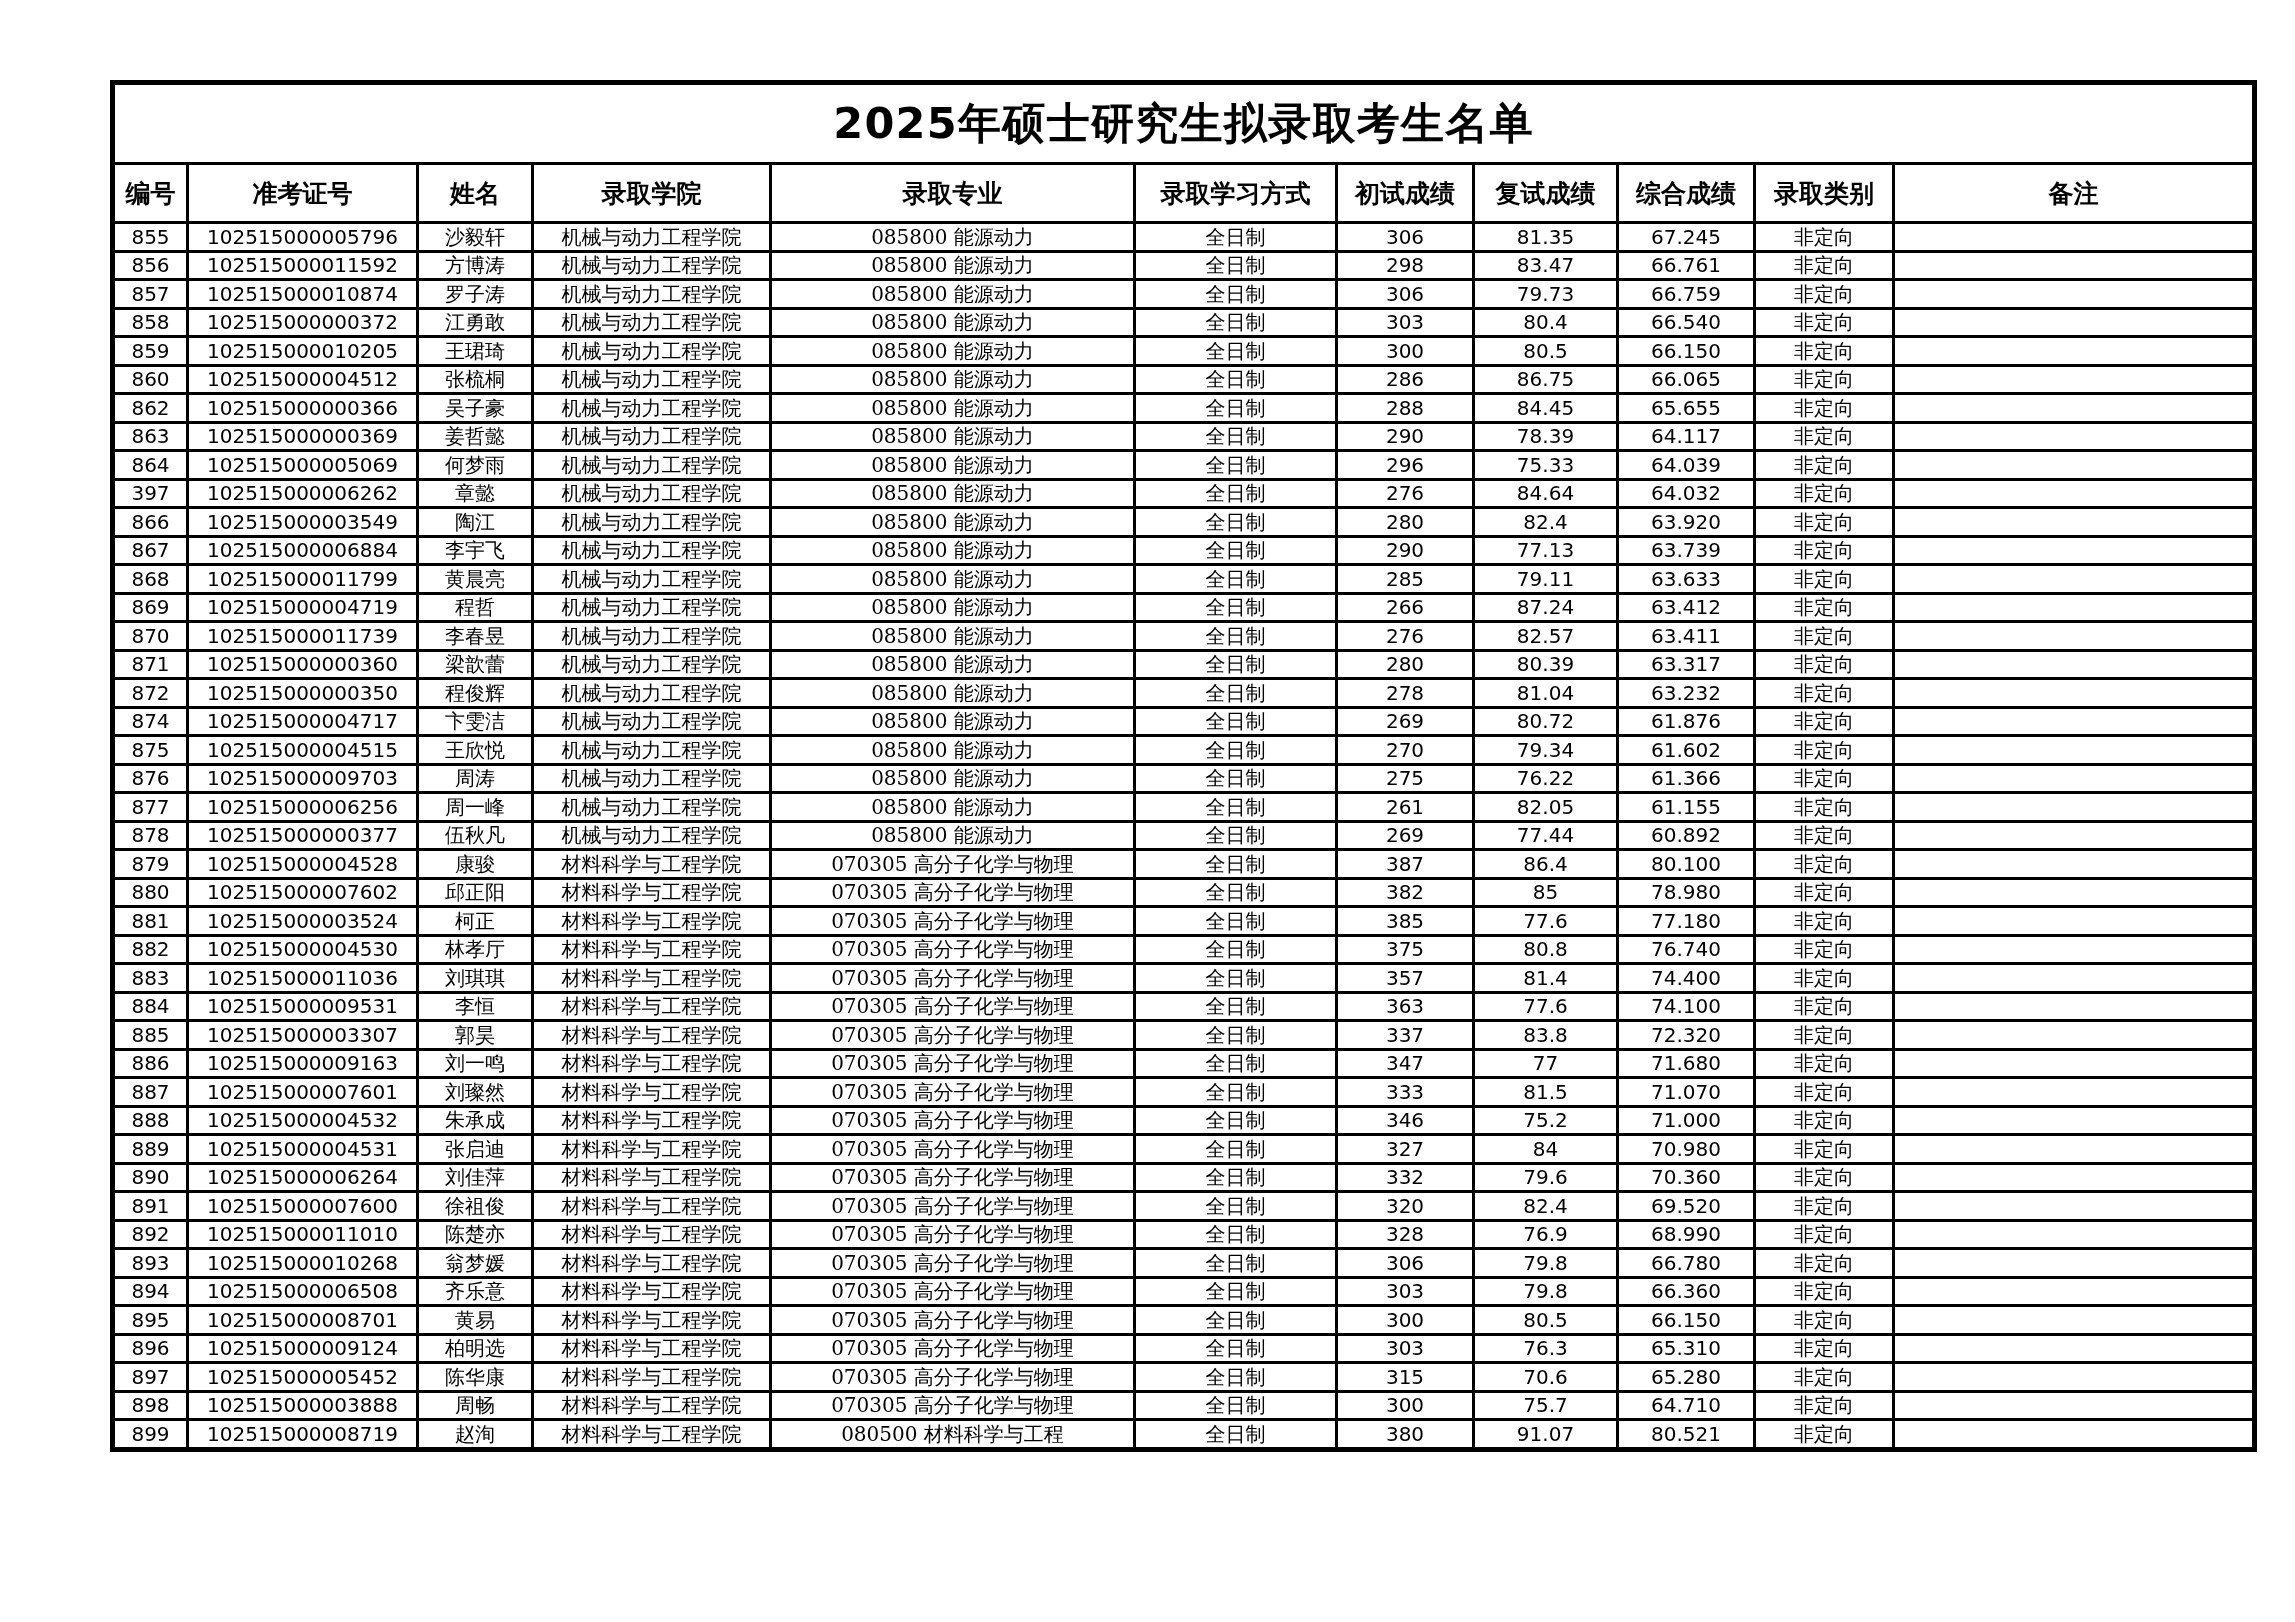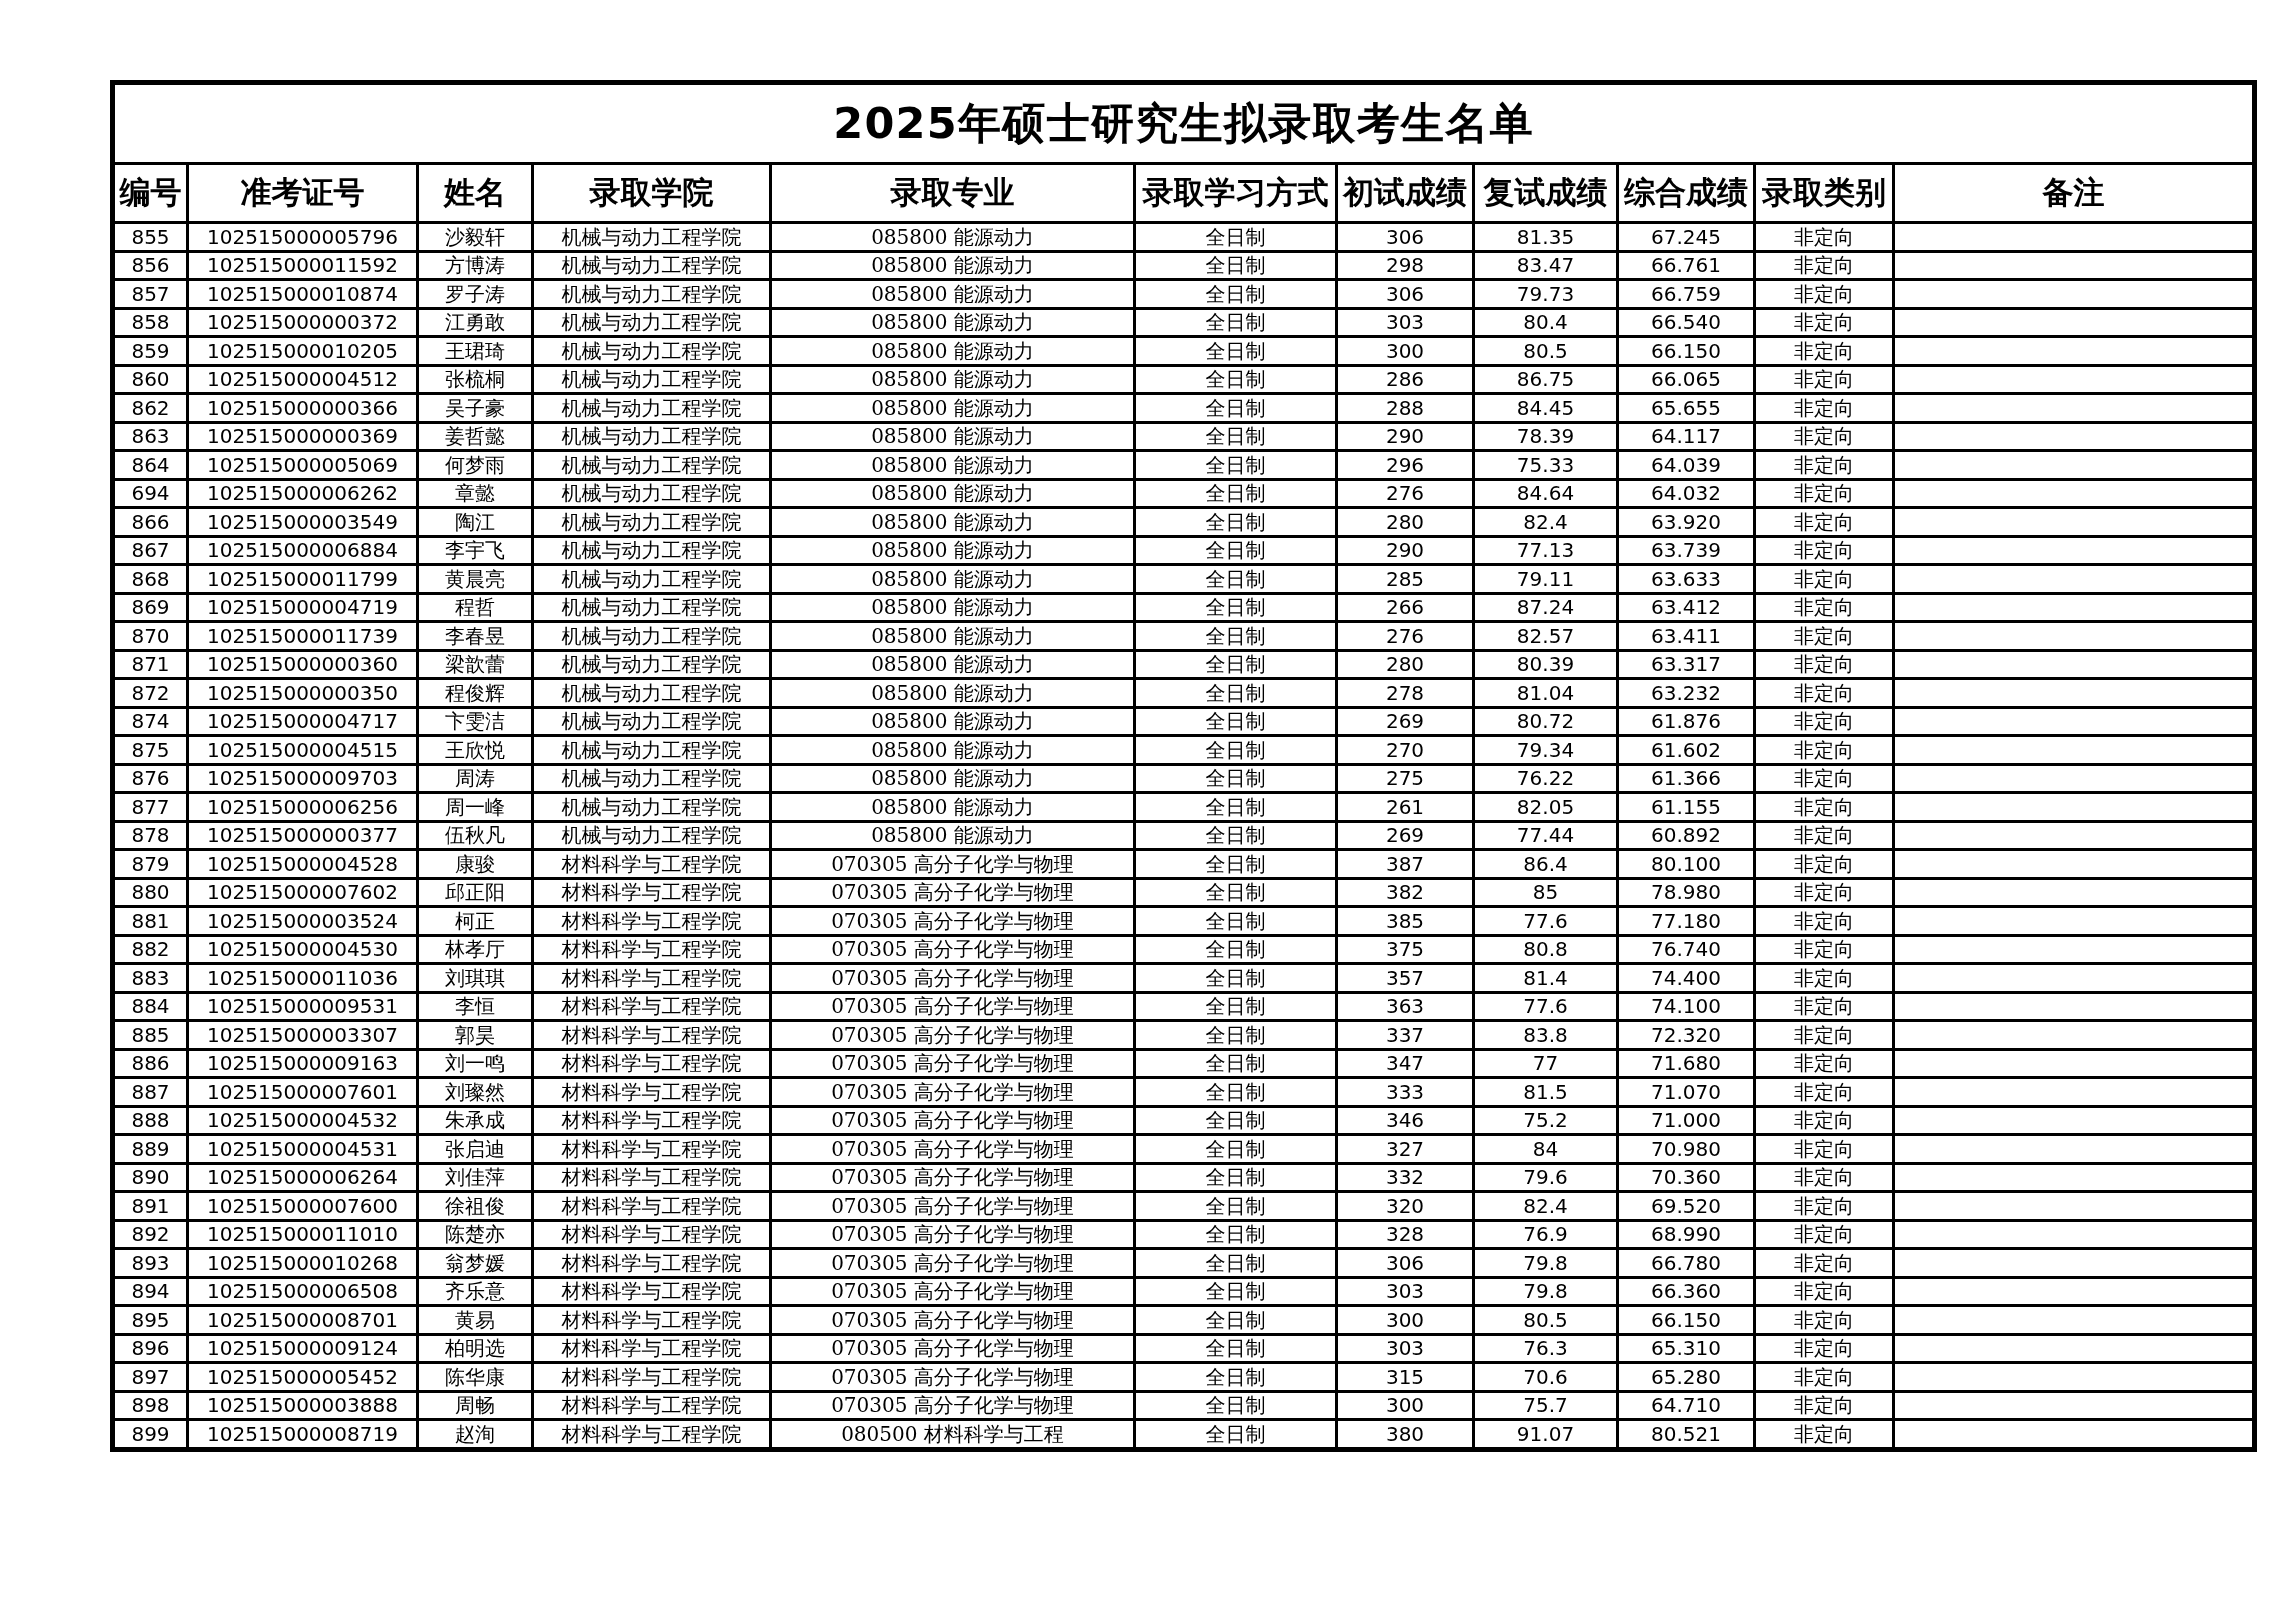--- a/index.html
+++ b/index.html
@@ -40,21 +40,21 @@
   }
   .title-cell {
     height: 77px;
     font-size: 43px;
     font-weight: bold;
     letter-spacing: 1.3px;
     font-family: "DejaVu Sans", "Liberation Sans", sans-serif;
   }
   tr.header-row th {
     height: 56px;
-    font-size: 31px;
+    font-size: 25px;
     font-weight: bold;
     font-family: "DejaVu Serif", "Liberation Serif", serif;
   }
   tr.data-row td {
     height: 25.5px;
     font-size: 20px;
     line-height: 1.0;
     font-family: "DejaVu Serif", "Liberation Serif", serif;
   }
   tr.data-row td.num {
@@ -219,21 +219,21 @@
           <td>机械与动力工程学院</td>
           <td>085800 能源动力</td>
           <td>全日制</td>
           <td class="num">296</td>
           <td class="num">75.33</td>
           <td class="num">64.039</td>
           <td>非定向</td>
           <td></td>
         </tr>
         <tr class="data-row">
-          <td class="num">694</td>
+          <td class="num">397</td>
           <td class="num">102515000006262</td>
           <td>章懿</td>
           <td>机械与动力工程学院</td>
           <td>085800 能源动力</td>
           <td>全日制</td>
           <td class="num">276</td>
           <td class="num">84.64</td>
           <td class="num">64.032</td>
           <td>非定向</td>
           <td></td>

